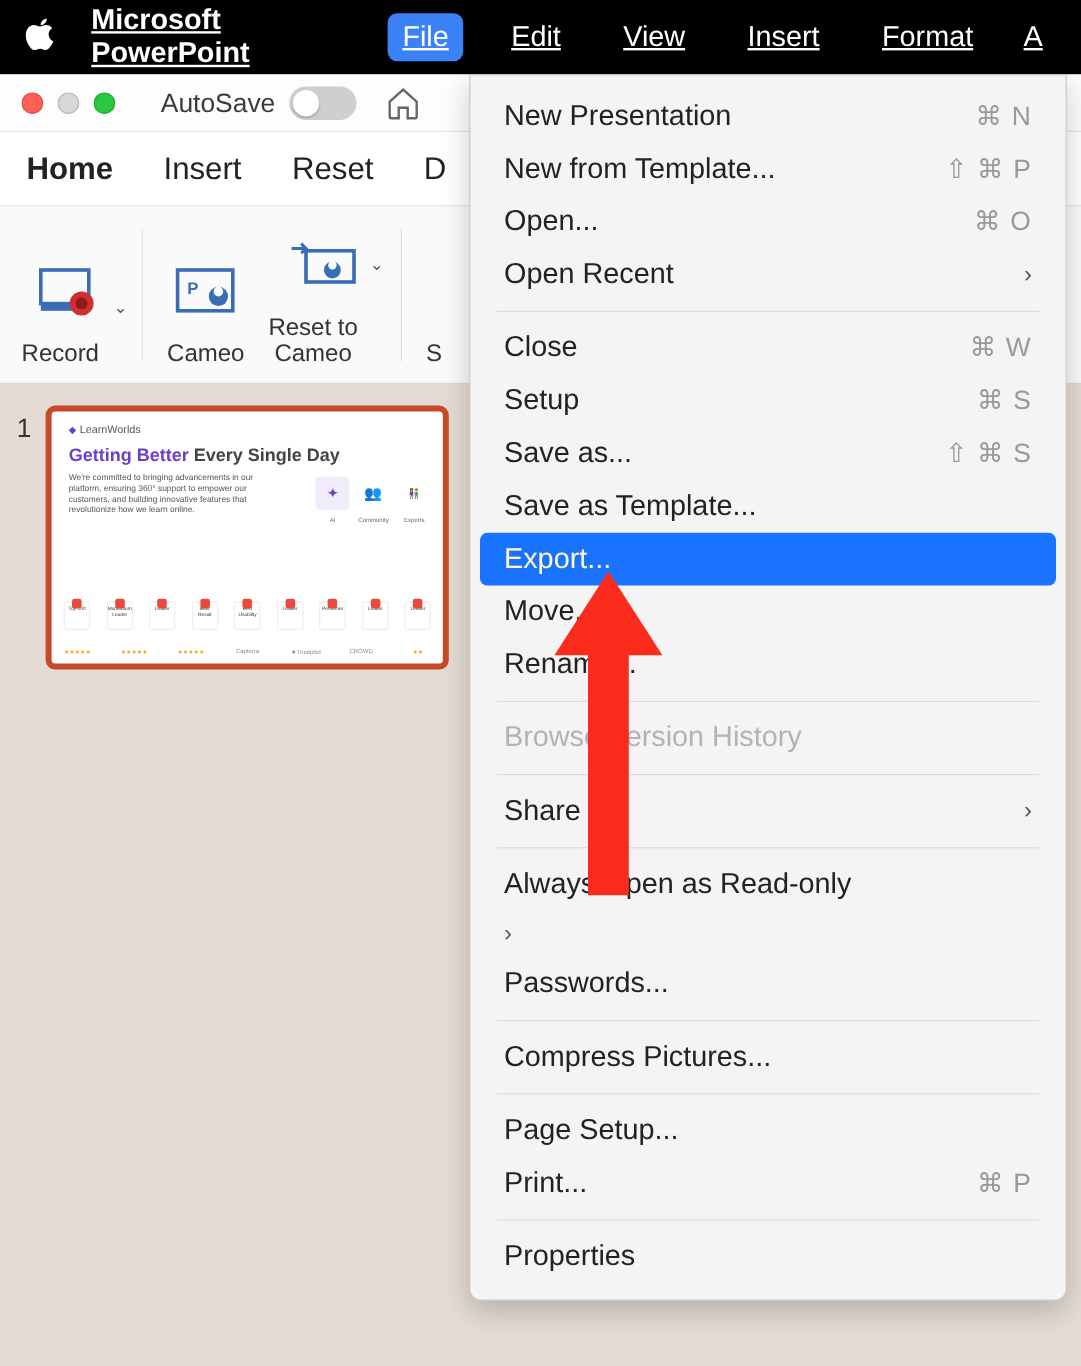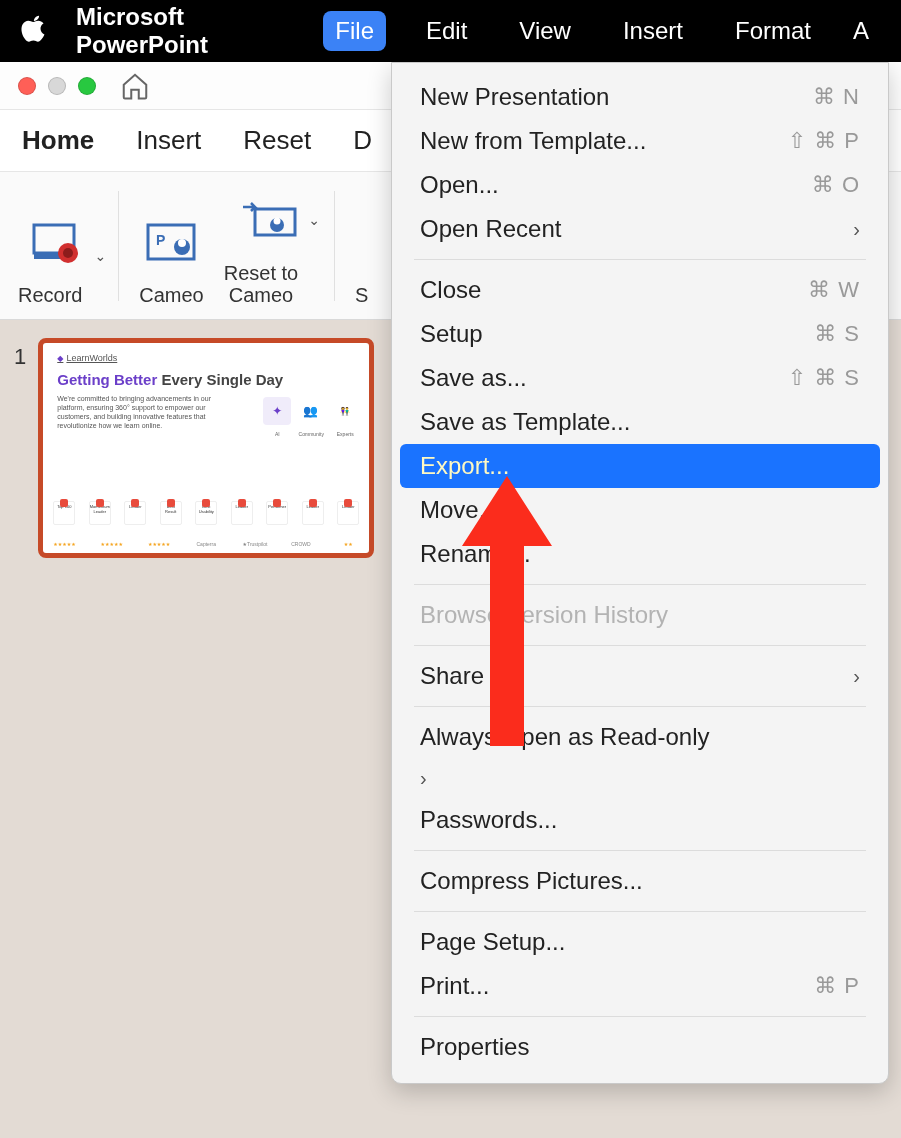--- a/index.html
+++ b/index.html
@@ -1,19 +1,19 @@
 <!DOCTYPE html>
 <html><head>
 <meta charset="utf-8">
 <style>
   * { margin: 0; padding: 0; box-sizing: border-box; font-family: -apple-system, BlinkMacSystemFont, "Segoe UI", Helvetica, Arial, sans-serif; }
   body { width: 901px; height: 1138px; overflow: hidden; background: #e3dbd4; position: relative; }
 
   
-  .menubar { background: #000; color: #fff; height: 62px; display: flex; align-items: center; padding: 0 20px; gap: 28px; font-size: 24px; }
+  .menubar { background: #000; color: #fff; height: 62px; display: flex; align-items: center; padding: 0 20px; gap: 28px; font-size: 24px; text-decoration: underline; }
   .apple-logo svg { width: 28px; height: 28px; fill: #fff; }
   .menubar .app-name { font-weight: 700; }
   .menubar .menu-item { cursor: default; padding: 6px 12px; border-radius: 8px; }
   .menubar .menu-item.active { background: #3b82f6; }
   .menubar .truncated { margin-left: -10px; }
 
   
   .titlebar { background: #fdfdfd; height: 48px; display: flex; align-items: center; padding: 0 18px; gap: 10px; border-bottom: 1px solid #e6e6e6; }
   .traffic { display: flex; gap: 12px; align-items: center; }
   .dot { width: 18px; height: 18px; border-radius: 50%; border: 1px solid rgba(0,0,0,0.15); }
@@ -36,21 +36,21 @@
   .rgroup .lbl { margin-top: 14px; line-height: 1.1; text-align: center; }
   .caret { font-size: 14px; color: #555; margin-left: 4px; }
   .vdiv { width: 1px; background: #e0e0e0; height: 110px; }
 
   
   .workspace { display: flex; height: calc(1138px - 62px - 48px - 62px - 148px); }
   .thumbs { width: 100%; padding: 18px 14px; }
   .thumb-row { display: flex; align-items: flex-start; gap: 12px; }
   .slide-num { font-size: 22px; color: #333; padding-top: 6px; }
   .thumb { width: 336px; height: 220px; background: #fff; border: 5px solid #c64a28; border-radius: 8px; padding: 10px 14px; font-size: 10px; color: #444; position: relative; overflow: hidden; }
-  .thumb .logo-row { font-size: 9px; color: #555; display:flex; align-items:flex-end; gap:3px;text-decoration:underline;}
+  .thumb .logo-row { font-size: 9px; color: #555; display:flex; align-items:flex-end; gap:3px;}
   .thumb .logo-row::before { content:'◆'; color:#6b3fc9; font-size:8px;}
   .thumb h2 { font-size: 15px; margin-top: 8px; }
   .thumb h2 .purple { color: #6b3fc9; font-weight: 800; }
   .thumb p { font-size: 7px; line-height: 1.3; color: #555; margin-top: 6px; max-width: 170px; }
   .thumb .mini-icons { position: absolute; right: 10px; top: 54px; display: flex; gap: 6px; }
   .mini-card { width: 28px; height: 28px; background: #f0ecfa; border-radius: 4px; display:flex; align-items:center; justify-content:center; font-size:12px; color:#6b3fc9;}
   .mini-labels { position:absolute; right:10px; top:88px; display:flex; gap:6px; font-size:5px; color:#666;}
   .mini-labels span { width:28px; text-align:center; }
   .badge-row { position:absolute; bottom:28px; left:10px; right:10px; display:flex; gap:4px; justify-content:space-between;}
   .badge { width:22px; height:24px; background:#fff; border:1px solid #eee; border-radius:2px; position:relative; font-size:4px; text-align:center; padding-top:2px; color:#333;}
@@ -90,20 +90,24 @@
   <span class="menu-item">Format</span>
   <span class="menu-item truncated">A</span>
 </div>
 
 <div class="titlebar">
   <div class="traffic">
     <span class="dot red"></span>
     <span class="dot grey"></span>
     <span class="dot green"></span>
   </div>
+  <div class="autosave">
+    <span>AutoSave</span>
+    <span class="switch"></span>
+  </div>
   <span class="home-icon">
     <svg viewBox="0 0 24 24" fill="none" stroke="#666" stroke-width="1.6">
         <path d="M3 11l9-8 9 8v10a1 1 0 0 1-1 1h-5v-7h-6v7H4a1 1 0 0 1-1-1V11z"></path>
       </svg>
   </span>
 </div>
 
 <div class="ribbon-tabs">
   <span class="tab" style="font-weight:600">Home</span>
   <span class="tab">Insert</span>

